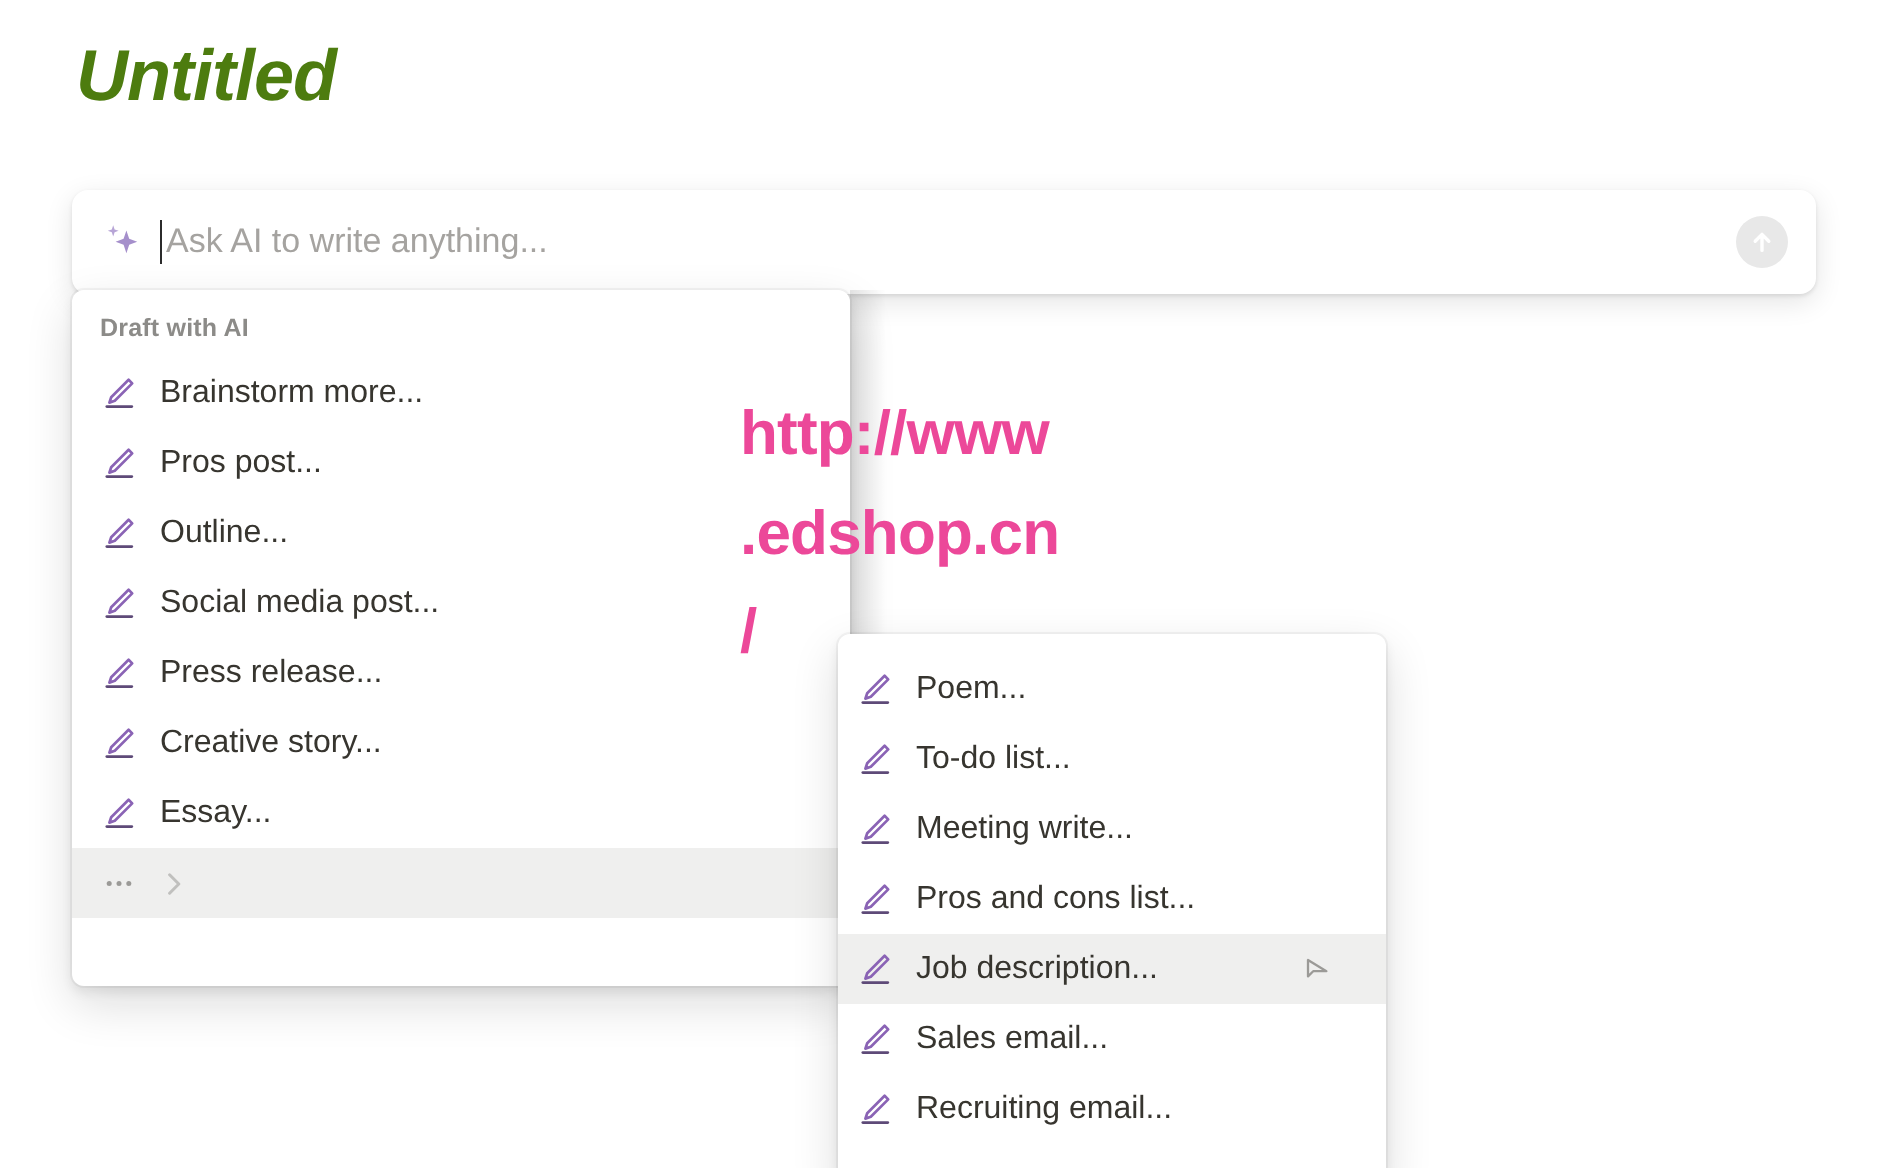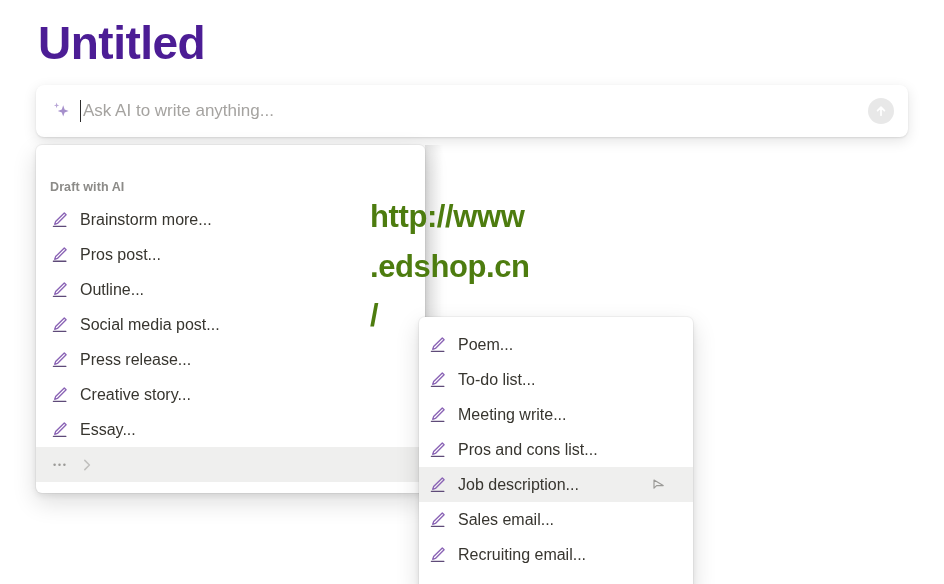--- a/index.html
+++ b/index.html
@@ -14,33 +14,34 @@
     font-family: "Liberation Sans", sans-serif;
     background: #ffffff;
     position: relative;
   }
 
   
   #page-title {
     position: absolute;
     left: 38px;
     top: 16px;
-    font-size: 46px;
+    font-size: 36px;
     font-weight: 700;
     letter-spacing: -0.5px;
-    color: #4c1d95;
+    color: #4d7c0f;
     line-height: 1.2;
     user-select: none;
+    font-style: italic;
   }
 
   
   #prompt-bar {
     position: absolute;
     left: 36px;
-    top: 85px;
+    top: 95px;
     width: 872px;
     height: 52px;
     background: #ffffff;
     border-radius: 8px;
     box-shadow: 0 1px 2px rgba(0,0,0,0.10),
                 0 4px 14px rgba(0,0,0,0.11);
     display: flex;
     align-items: center;
     padding: 0 14px 0 14px;
   }
@@ -116,21 +117,20 @@
     z-index: 7;
   }
 
   .menu-section-label {
     font-size: 12.5px;
     color: #8c8b88;
     padding: 6px 0 8px 14px;
     font-weight: 600;
     letter-spacing: 0.1px;
     user-select: none;
-    margin-top: 23px;
   }
 
   .menu-item {
     display: flex;
     align-items: center;
     height: 35px;
     padding: 0 12px 0 14px;
     cursor: pointer;
     font-size: 16px;
     color: #37352f;
@@ -167,21 +167,21 @@
 
   
   #watermark {
     position: absolute;
     left: 370px;
     top: 192px;
     width: 230px;
     font-size: 31px;
     font-weight: 700;
     line-height: 1.6;
-    color: #4d7c0f;
+    color: #ec4899;
     z-index: 6;
     user-select: none;
     pointer-events: none;
     letter-spacing: -0.4px;
   }
 
   
   #panel-edge-band {
     position: absolute;
     left: 425px;

